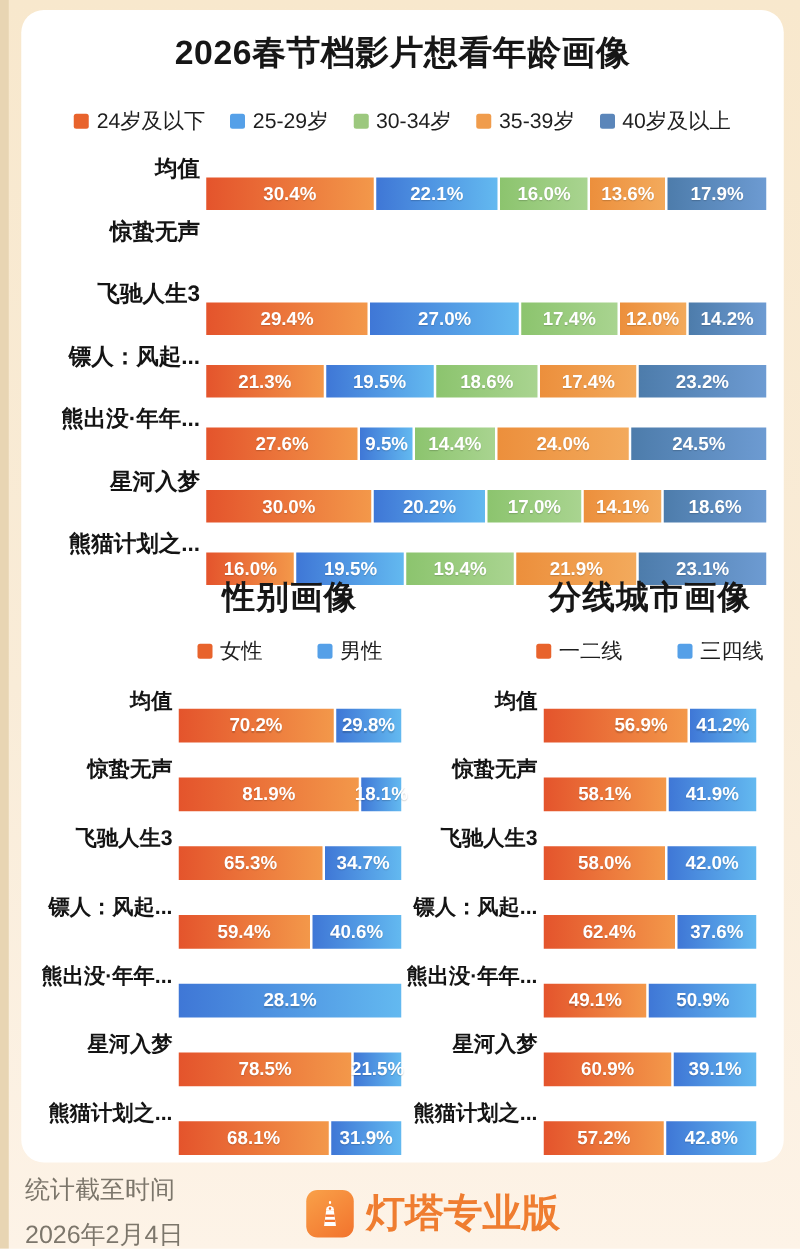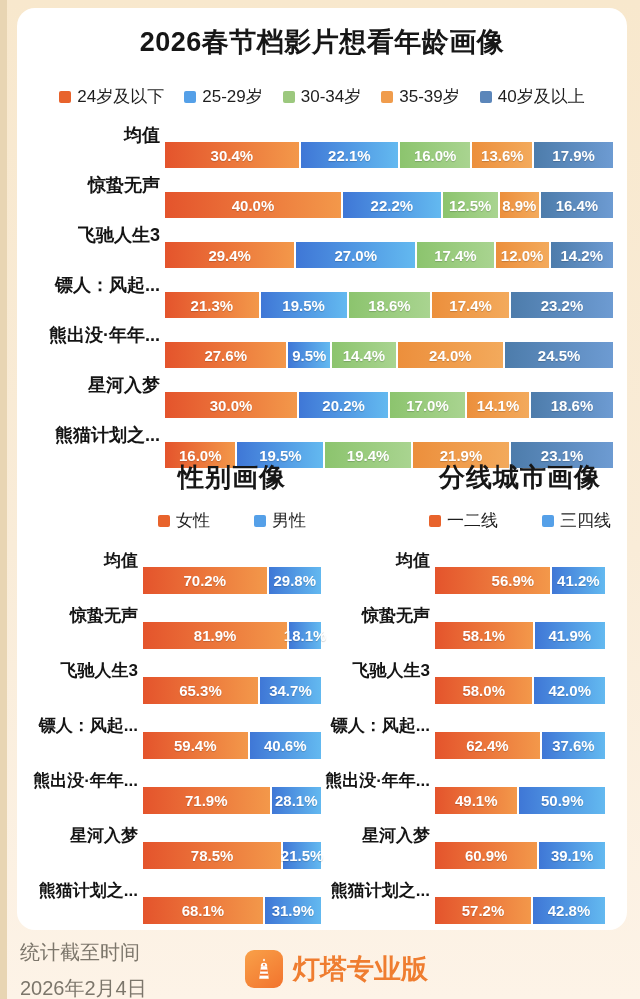--- a/index.html
+++ b/index.html
@@ -60,21 +60,21 @@
   .footer-caption{
     position:absolute;left:20px;top:934px;
     font-size:20px;color:#7c766b;line-height:36px;
   }
   .brand{position:absolute;left:245px;top:950px;display:flex;align-items:center;gap:10px;}
   .brand-icon{
     width:38px;height:38px;border-radius:9px;flex:0 0 auto;
     background:linear-gradient(145deg,#f9a149 0%,#f2732d 100%);
     display:flex;align-items:center;justify-content:center;
   }
-  .brand-text{font-size:27px;font-weight:700;color:#ef7d30;white-space:nowrap;}
+  .brand-text{font-size:31px;font-weight:700;color:#ef7d30;white-space:nowrap;}
 </style>
 </head>
 <body>
 
 <div class="left-strip"></div>
 
 <div class="card">
   <h1 class="main-title">2026春节档影片想看年龄画像</h1>
 
   <div class="legend">
@@ -106,27 +106,20 @@
         <div class="bars">
           <div class="seg" style="flex: 30.4 1 0%; background: linear-gradient(90deg, rgb(228, 84, 44), rgb(243, 152, 74));">30.4%</div>
           <div class="seg" style="flex: 22.1 1 0%; background: linear-gradient(90deg, rgb(63, 119, 214), rgb(99, 185, 240));">22.1%</div>
           <div class="seg" style="flex: 16 1 0%; background: linear-gradient(90deg, rgb(140, 196, 110), rgb(169, 212, 144));">16.0%</div>
           <div class="seg" style="flex: 13.6 1 0%; background: linear-gradient(90deg, rgb(236, 143, 60), rgb(243, 170, 92));">13.6%</div>
           <div class="seg" style="flex: 17.9 1 0%; background: linear-gradient(90deg, rgb(77, 124, 171), rgb(109, 155, 210));">17.9%</div>
         </div>
       </div>
       <div class="chart-row">
         <div class="row-label">惊蛰无声</div>
-        <div class="bars">
-          <div class="seg" style="flex: 40 1 0%; background: linear-gradient(90deg, rgb(228, 84, 44), rgb(243, 152, 74));">40.0%</div>
-          <div class="seg" style="flex: 22.2 1 0%; background: linear-gradient(90deg, rgb(63, 119, 214), rgb(99, 185, 240));">22.2%</div>
-          <div class="seg" style="flex: 12.5 1 0%; background: linear-gradient(90deg, rgb(140, 196, 110), rgb(169, 212, 144));">12.5%</div>
-          <div class="seg" style="flex: 8.9 1 0%; background: linear-gradient(90deg, rgb(236, 143, 60), rgb(243, 170, 92));">8.9%</div>
-          <div class="seg" style="flex: 16.4 1 0%; background: linear-gradient(90deg, rgb(77, 124, 171), rgb(109, 155, 210));">16.4%</div>
-        </div>
       </div>
       <div class="chart-row">
         <div class="row-label">飞驰人生3</div>
         <div class="bars">
           <div class="seg" style="flex: 29.4 1 0%; background: linear-gradient(90deg, rgb(228, 84, 44), rgb(243, 152, 74));">29.4%</div>
           <div class="seg" style="flex: 27 1 0%; background: linear-gradient(90deg, rgb(63, 119, 214), rgb(99, 185, 240));">27.0%</div>
           <div class="seg" style="flex: 17.4 1 0%; background: linear-gradient(90deg, rgb(140, 196, 110), rgb(169, 212, 144));">17.4%</div>
           <div class="seg" style="flex: 12 1 0%; background: linear-gradient(90deg, rgb(236, 143, 60), rgb(243, 170, 92));">12.0%</div>
           <div class="seg" style="flex: 14.2 1 0%; background: linear-gradient(90deg, rgb(77, 124, 171), rgb(109, 155, 210));">14.2%</div>
         </div>
@@ -211,21 +204,20 @@
           <div class="chart-row">
             <div class="row-label">镖人：风起...</div>
             <div class="bars">
               <div class="seg" style="flex: 59.4 1 0%; background: linear-gradient(90deg, rgb(228, 84, 44), rgb(243, 152, 74));">59.4%</div>
               <div class="seg" style="flex: 40.6 1 0%; background: linear-gradient(90deg, rgb(63, 119, 214), rgb(99, 185, 240));">40.6%</div>
             </div>
           </div>
           <div class="chart-row">
             <div class="row-label">熊出没·年年...</div>
             <div class="bars">
-              <div class="seg" style="flex: 71.9 1 0%; background: linear-gradient(90deg, rgb(228, 84, 44), rgb(243, 152, 74));">71.9%</div>
               <div class="seg" style="flex: 28.1 1 0%; background: linear-gradient(90deg, rgb(63, 119, 214), rgb(99, 185, 240));">28.1%</div>
             </div>
           </div>
           <div class="chart-row">
             <div class="row-label">星河入梦</div>
             <div class="bars">
               <div class="seg" style="flex: 78.5 1 0%; background: linear-gradient(90deg, rgb(228, 84, 44), rgb(243, 152, 74));">78.5%</div>
               <div class="seg" style="flex: 21.5 1 0%; background: linear-gradient(90deg, rgb(63, 119, 214), rgb(99, 185, 240));">21.5%</div>
             </div>
           </div>

